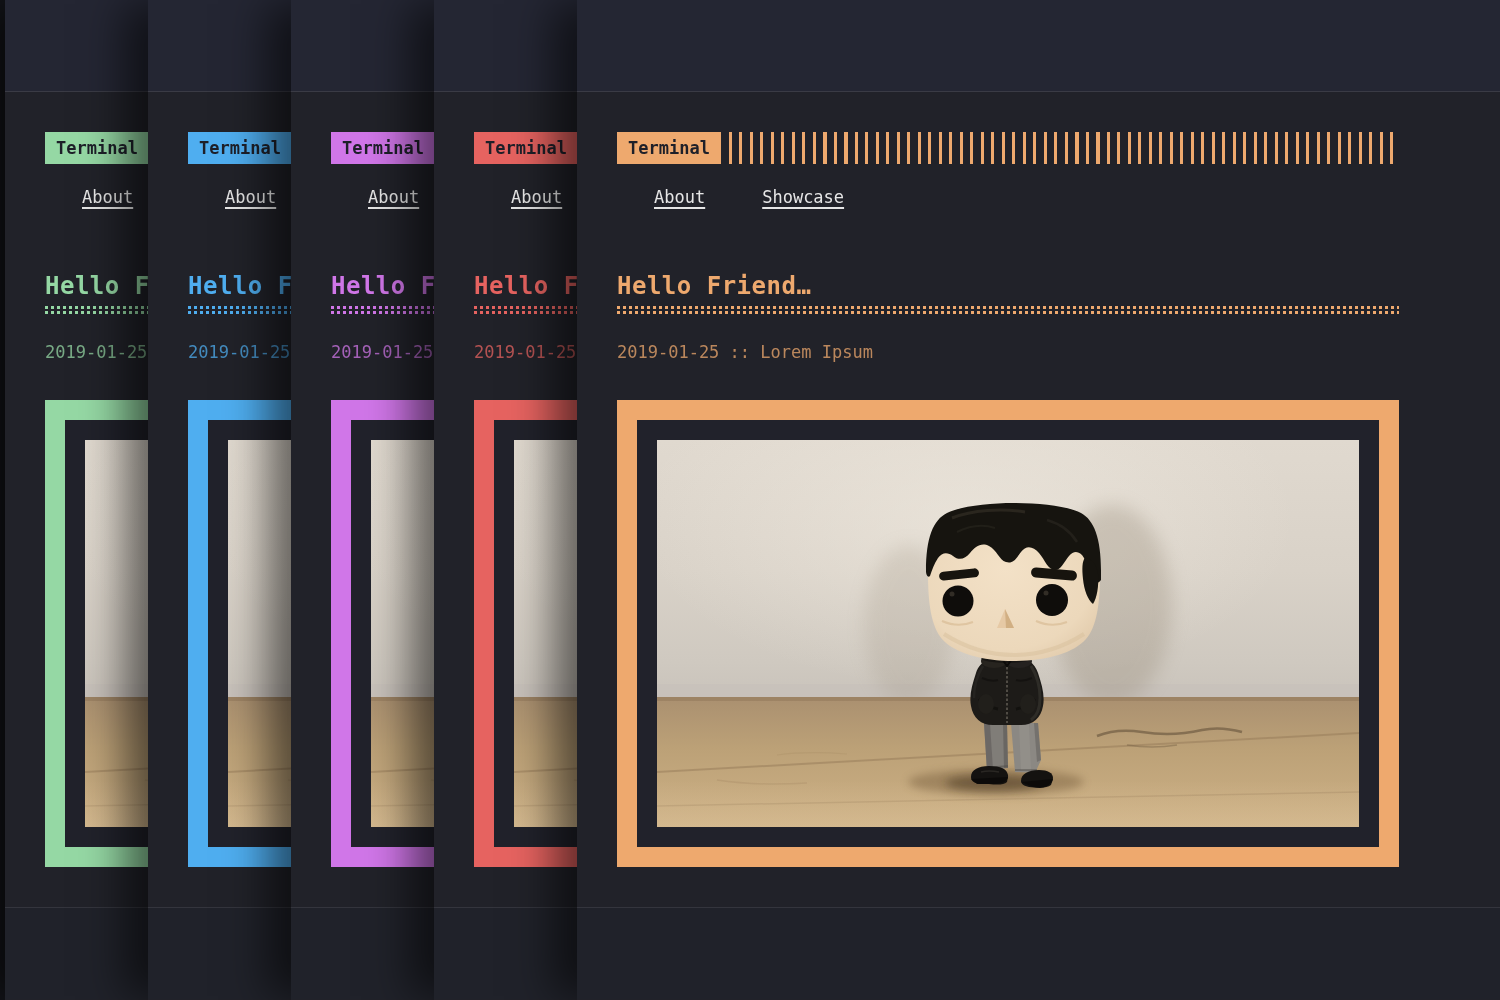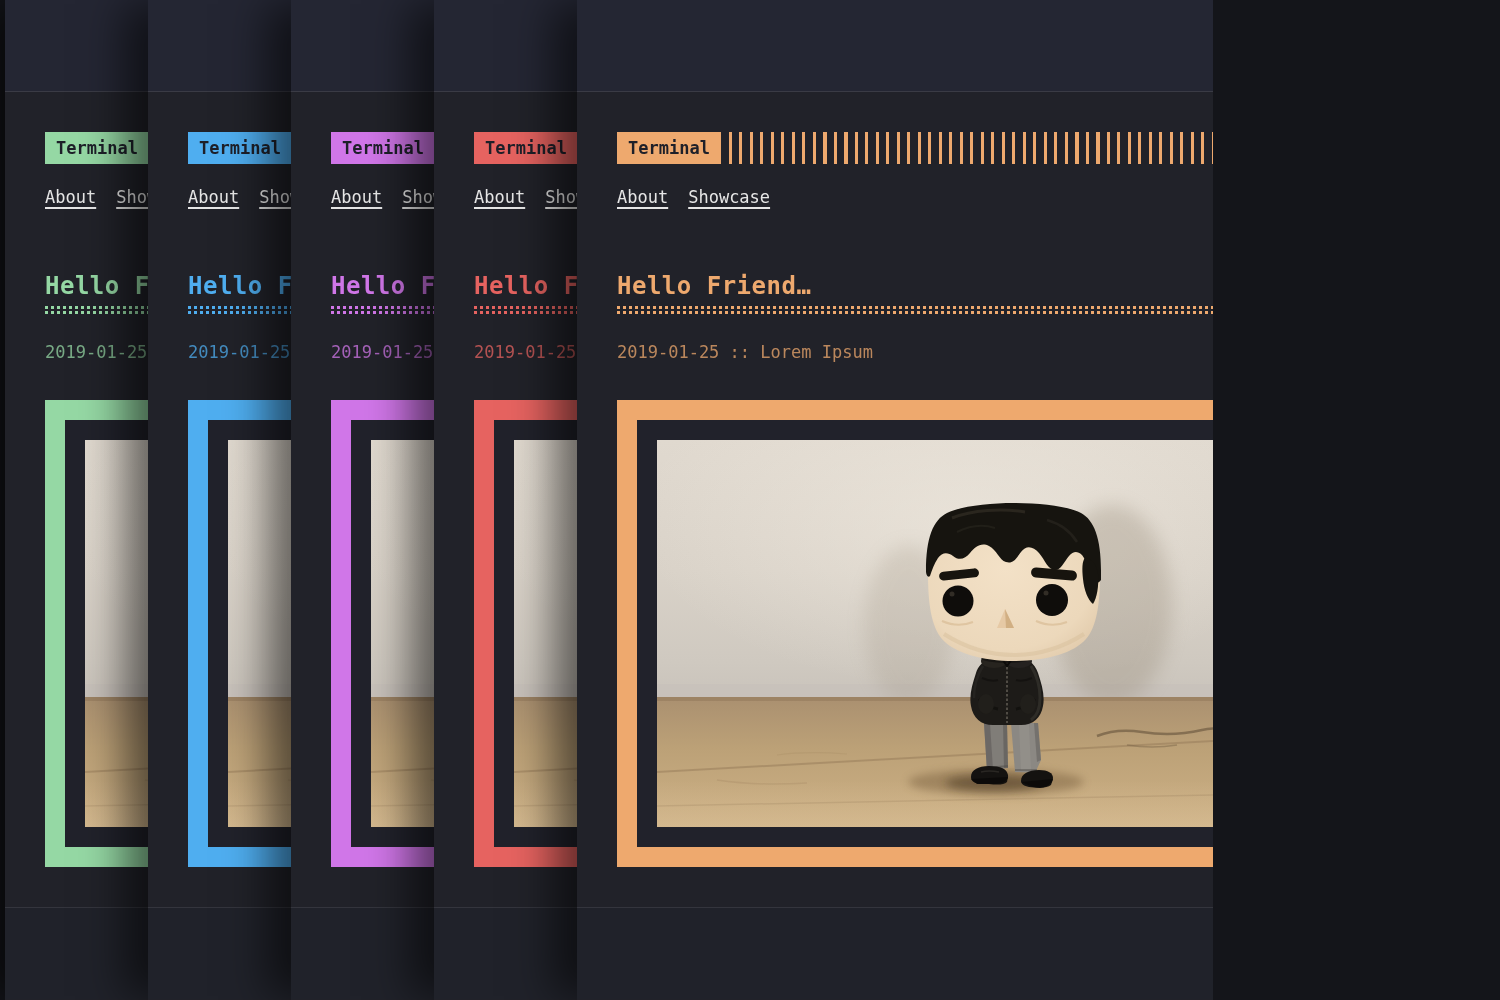--- a/index.html
+++ b/index.html
@@ -1,18 +1,18 @@
 <!DOCTYPE html>
 <html><head>
 <meta charset="utf-8">
 <style>
   * { margin:0; padding:0; box-sizing:border-box; }
   html,body { width:1500px; height:1000px; overflow:hidden; background:#14151a;
               font-family:"DejaVu Sans Mono", monospace; }
-  .stage { position:relative; width:1213px; height:1000px; overflow:hidden; }
+  .stage { position:relative; width:1500px; height:1000px; overflow:hidden; }
 
   .panel { position:absolute; top:0; bottom:0; right:0; background:#212229;
            box-shadow:-28px 0 40px -4px rgba(0,0,0,0.55); overflow:hidden; }
   .panel.p1 { left:5px; }
   .panel.p2 { left:148px; }
   .panel.p3 { left:291px; }
   .panel.p4 { left:434px; }
   .panel.p5 { left:577px; }
 
   .topbar { height:92px; background:#242633; border-bottom:1px solid #3a3b45; }
@@ -24,21 +24,21 @@
   .logo-row { display:flex; align-items:stretch; height:32px; width:782px; }
   .badge { background:var(--accent); color:#1e2029; font-size:17px; font-weight:bold;
            display:flex; align-items:center; padding:0 11px; white-space:nowrap; }
   .bars { flex:1; margin-left:8px;
           background-image:repeating-linear-gradient(to right,
             var(--accent) 0, var(--accent) 3px, transparent 3px, transparent 10.5px); }
 
   .nav { margin-top:23px; height:20px; display:flex; gap:20px; }
   .nav-link { color:#e6e6e6; font-size:17px; text-decoration:underline;
               text-underline-offset:4px; text-decoration-thickness:1.5px;
-              cursor:pointer; white-space:nowrap; }
+              cursor:pointer; white-space:nowrap;margin-left:37px; }
 
   .post-title { margin-top:65px; height:27px; color:var(--accent); font-size:24px;
                 font-weight:bold; white-space:nowrap; letter-spacing:0.5px; }
 
   .divider { margin-top:7px; width:782px; }
   .dots { display:block; height:3px; width:100%;
           background-image:repeating-linear-gradient(to right,
             var(--accent) 0, var(--accent) 3px, transparent 3px, transparent 6px); }
   .dots + .dots { margin-top:2px; }
 

